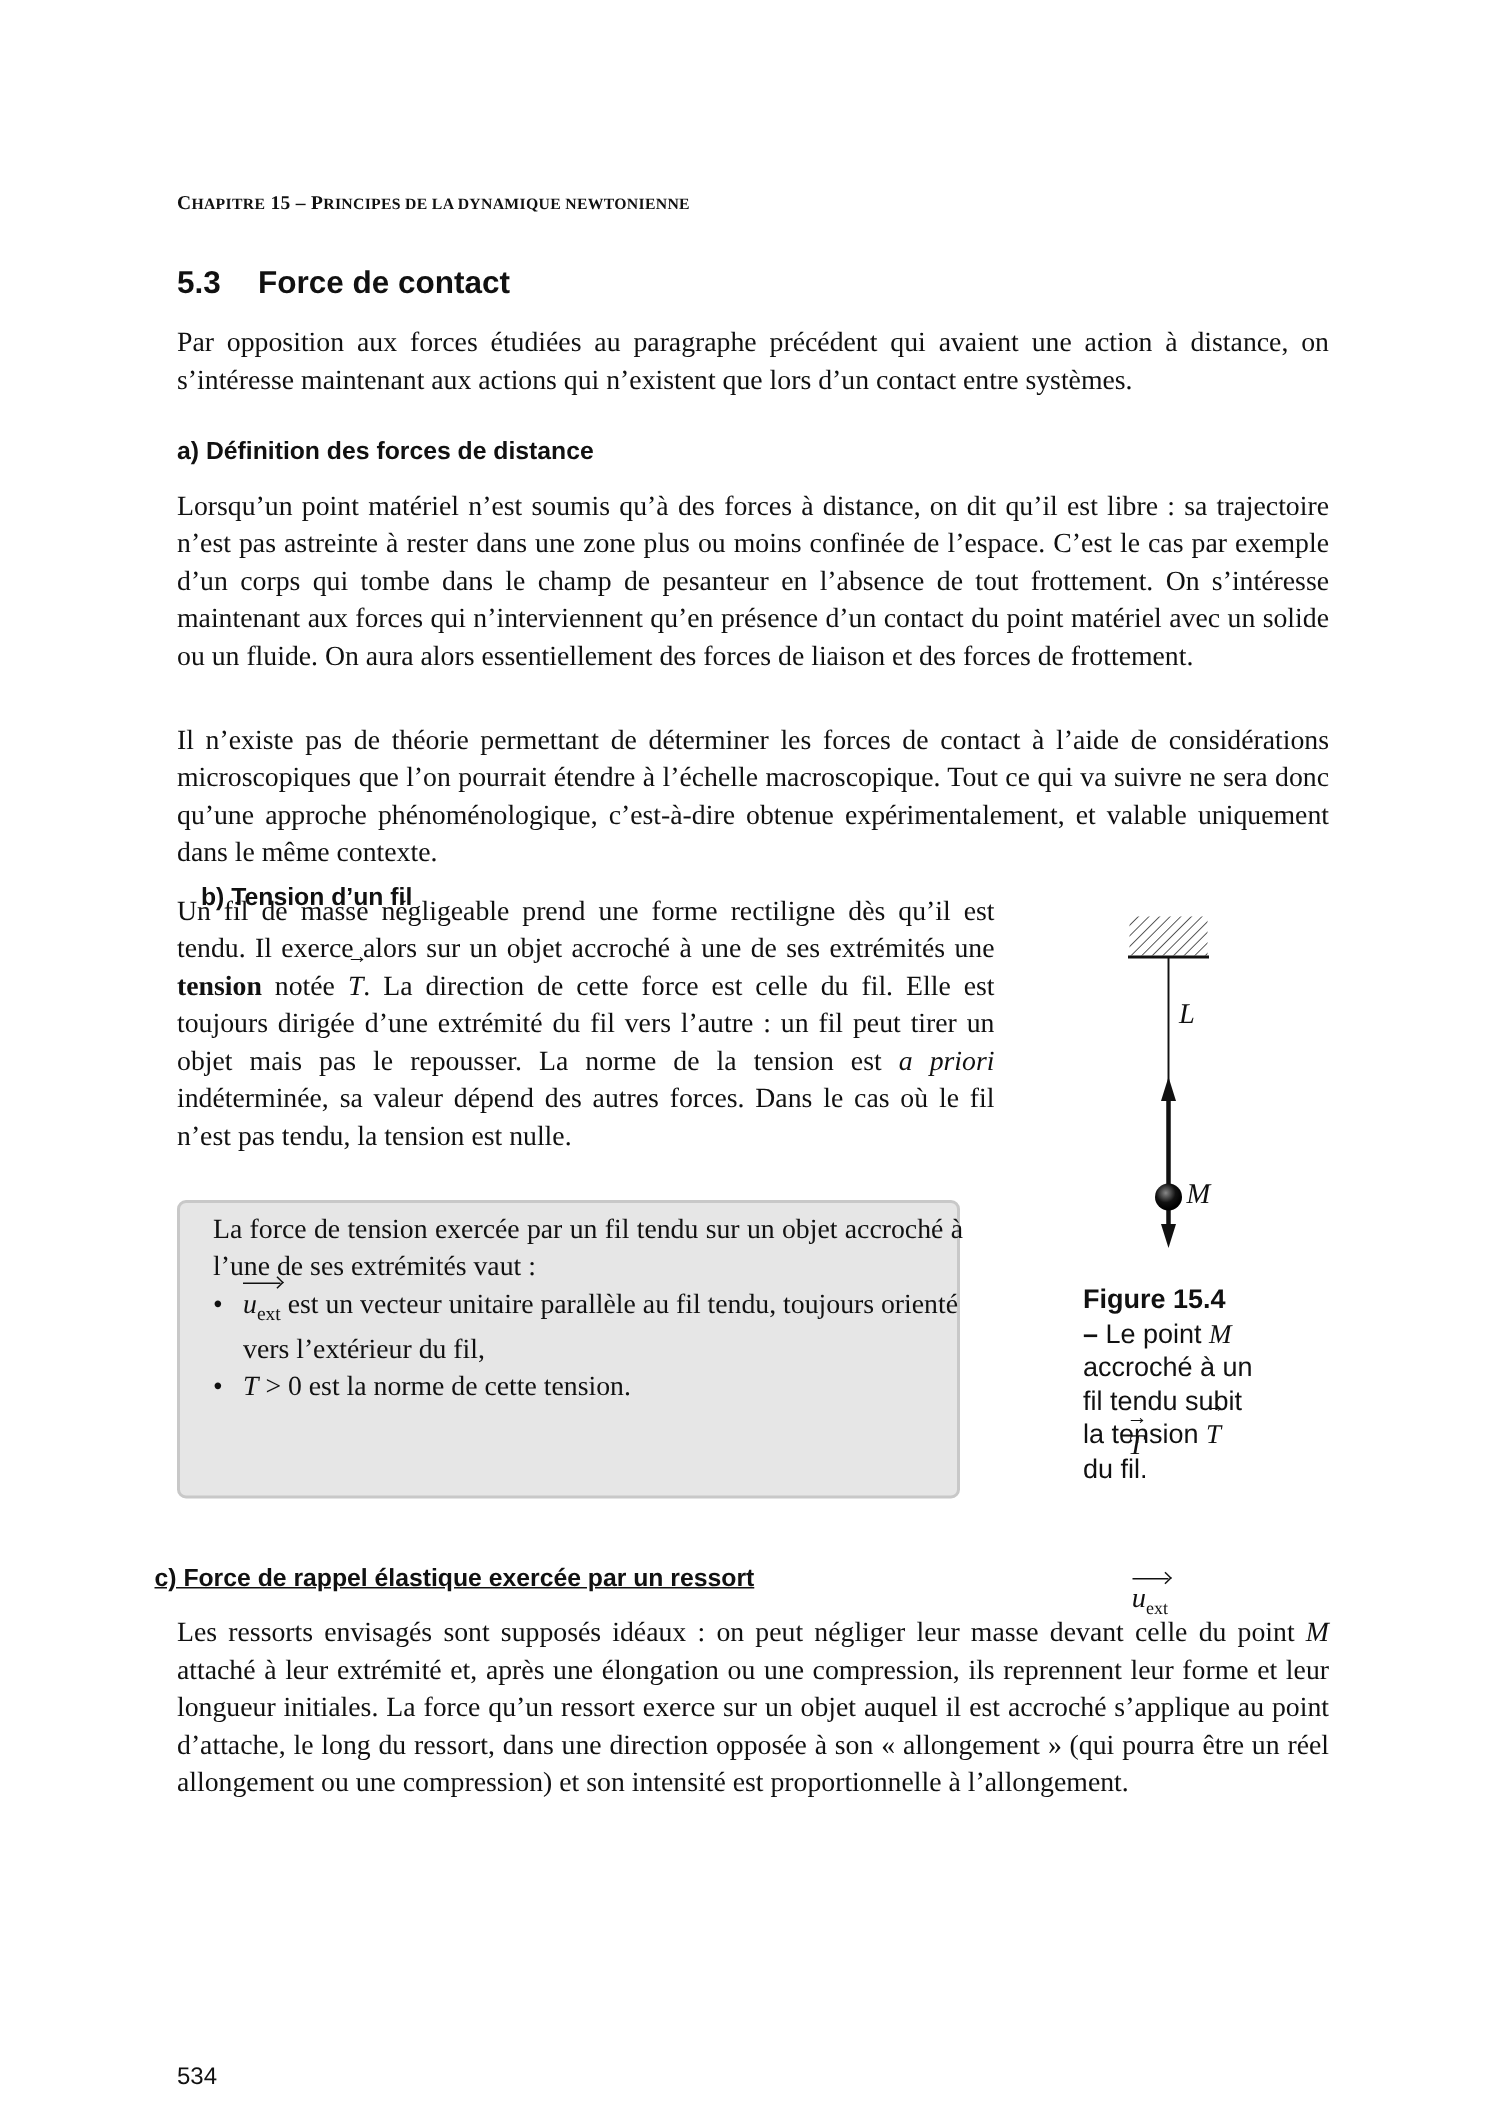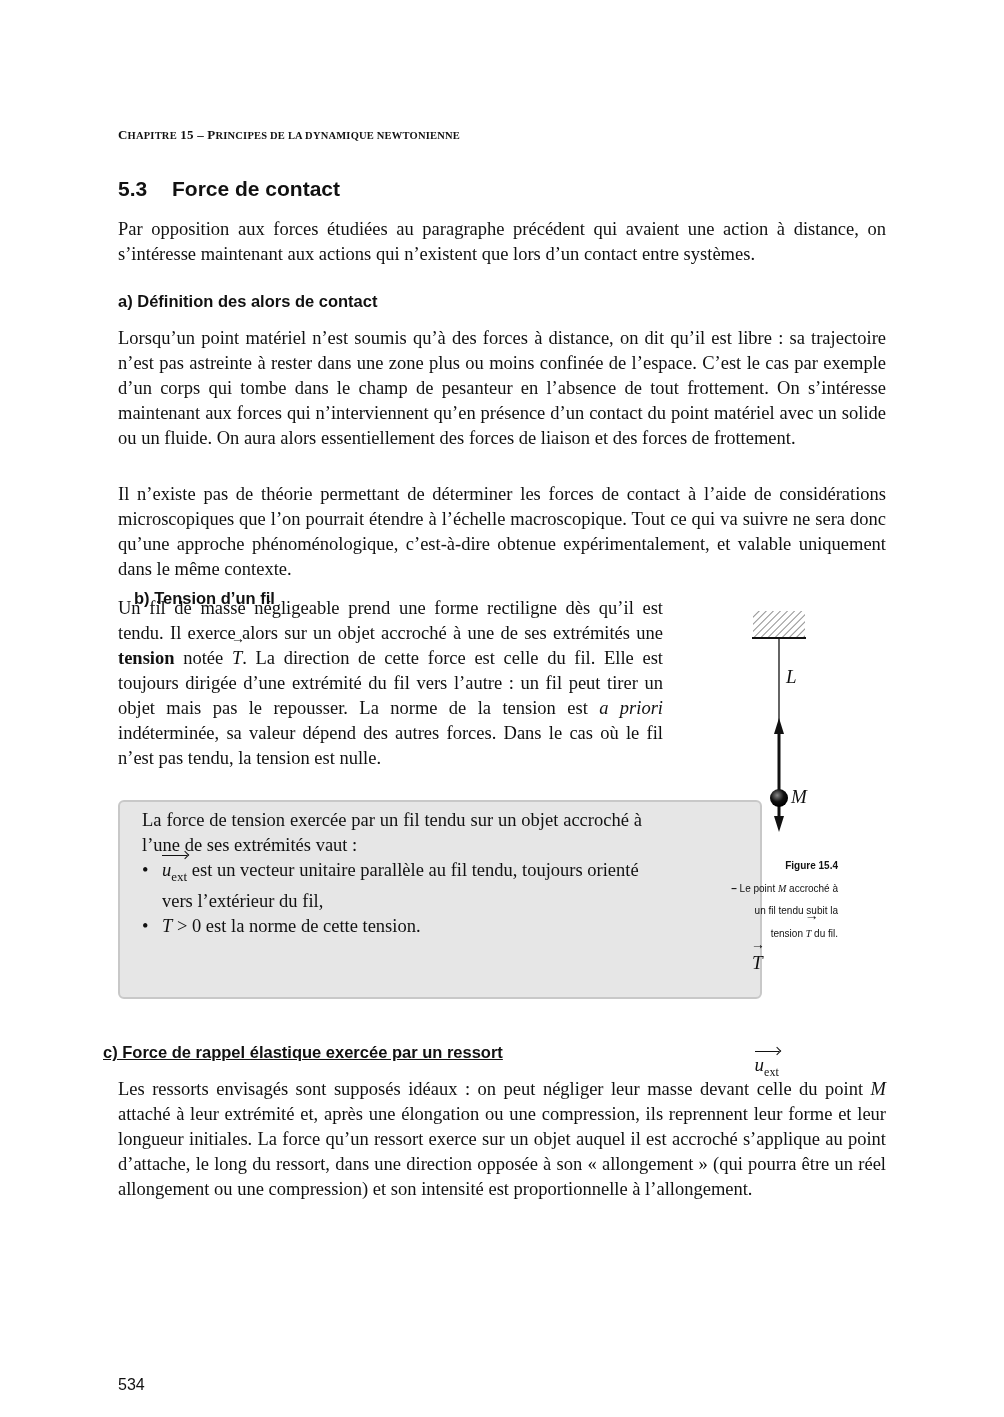--- a/index.html
+++ b/index.html
@@ -10,45 +10,45 @@
   .running-head { left:118px; top:127px; font-size:13px; font-weight:bold; letter-spacing:0.2px; }
   .running-head .sc { font-size:10.5px; }
   .sec-title { left:118px; top:177px; font-size:21px; font-weight:bold; }
   .sec-title .num { display:inline-block; width:54px; }
   .para { font-size:18.5px; line-height:25px; text-align:justify; }
   .sub { font-size:16.5px; font-weight:bold; }
   .vec { position:relative; display:inline-block; font-style:italic; }
   .vec::before { content:"\2192"; position:absolute; top:-14px; left:-1px; right:-2px; font-size:14px; font-style:normal; text-align:center; line-height:14px; }
   .vecw::before { content:""; position:absolute; top:-3px; left:0; right:0; height:1px; background:#111; }
   .vecw::after { content:""; position:absolute; top:-6px; right:-1px; width:5px; height:5px; border-top:1px solid #111; border-right:1px solid #111; transform:rotate(45deg); }
-  .box { left:118px; top:800px; width:644px; height:199px; background:#e6e6e6; border:2px solid #c8c8c8; border-radius:6px; box-sizing:border-box; }
+  .box { left:118px; top:800px; width:522px; height:199px; background:#e6e6e6; border:2px solid #c8c8c8; border-radius:6px; box-sizing:border-box; }
   .box-inner { position:absolute; left:22px; top:6px; width:500px; font-size:18.5px; line-height:25px; }
   .formula { text-align:center; margin:12px 0 10px 0; font-size:19px; }
   .bullet { padding-left:20px; position:relative; }
   .bullet .dot { position:absolute; left:0; top:0; }
-  .caption { left:722px; top:855px; width:116px; text-align:right; font-size:10px; line-height:22.5px; }
+  .caption { left:722px; top:855px; width:116px; text-align:left; font-size:18px; line-height:22.5px; }
   .page-num { left:118px; top:1376px; font-size:16px; font-weight:normal; }
 </style>
 </head>
 <body>
 
 <div class="abs running-head serif">
   <span>C</span><span class="sc">HAPITRE</span>
   <span>15</span>
   <span>–</span>
   <span>P</span><span class="sc">RINCIPES DE LA DYNAMIQUE NEWTONIENNE</span>
 </div>
 
 <div class="abs sec-title sans">
   <span class="num">5.3</span><span>Force de contact</span>
 </div>
 
 <div class="abs para serif" style="left:118px; top:217px; width:768px;">Par opposition aux forces étudiées au paragraphe précédent qui avaient une action à distance, on s’intéresse maintenant aux actions qui n’existent que lors d’un contact entre systèmes.</div>
 
-<div class="abs sub sans" style="left:118px; top:292px;">a) Définition des alors de contact</div>
+<div class="abs sub sans" style="left:118px; top:292px;">a) Définition des forces de distance</div>
 <div class="abs para serif" style="left:118px; top:326px; width:768px;">Lorsqu’un point matériel n’est soumis qu’à des forces à distance, on dit qu’il est libre : sa trajectoire n’est pas astreinte à rester dans une zone plus ou moins confinée de l’espace. C’est le cas par exemple d’un corps qui tombe dans le champ de pesanteur en l’absence de tout frottement. On s’intéresse maintenant aux forces qui n’interviennent qu’en présence d’un contact du point matériel avec un solide ou un fluide. On aura alors essentiellement des forces de liaison et des forces de frottement.</div>
 <div class="abs para serif" style="left:118px; top:482px; width:768px;">Il n’existe pas de théorie permettant de déterminer les forces de contact à l’aide de considérations microscopiques que l’on pourrait étendre à l’échelle macroscopique. Tout ce qui va suivre ne sera donc qu’une approche phénoménologique, c’est-à-dire obtenue expérimentalement, et valable uniquement dans le même contexte.</div>
 
 <div class="abs sub sans" style="left:118px; top:589px;margin-left:16px;">b) Tension d’un fil</div>
 <div class="abs para serif" style="left:118px; top:596px; width:545px;">
   <span>Un fil de masse négligeable prend une forme rectiligne dès qu’il est tendu. Il exerce alors sur un objet accroché à une de ses extrémités une </span><b>tension</b><span> notée </span><span class="vec">T</span><span>. La direction de cette force est celle du fil. Elle est toujours dirigée d’une extrémité du fil vers l’autre : un fil peut tirer un objet mais pas le repousser. La norme de la tension est </span><i>a priori</i><span> indéterminée, sa valeur dépend des autres forces. Dans le cas où le fil n’est pas tendu, la tension est nulle.</span>
 </div>
 
 <div class="abs box">
   <div class="box-inner serif">

